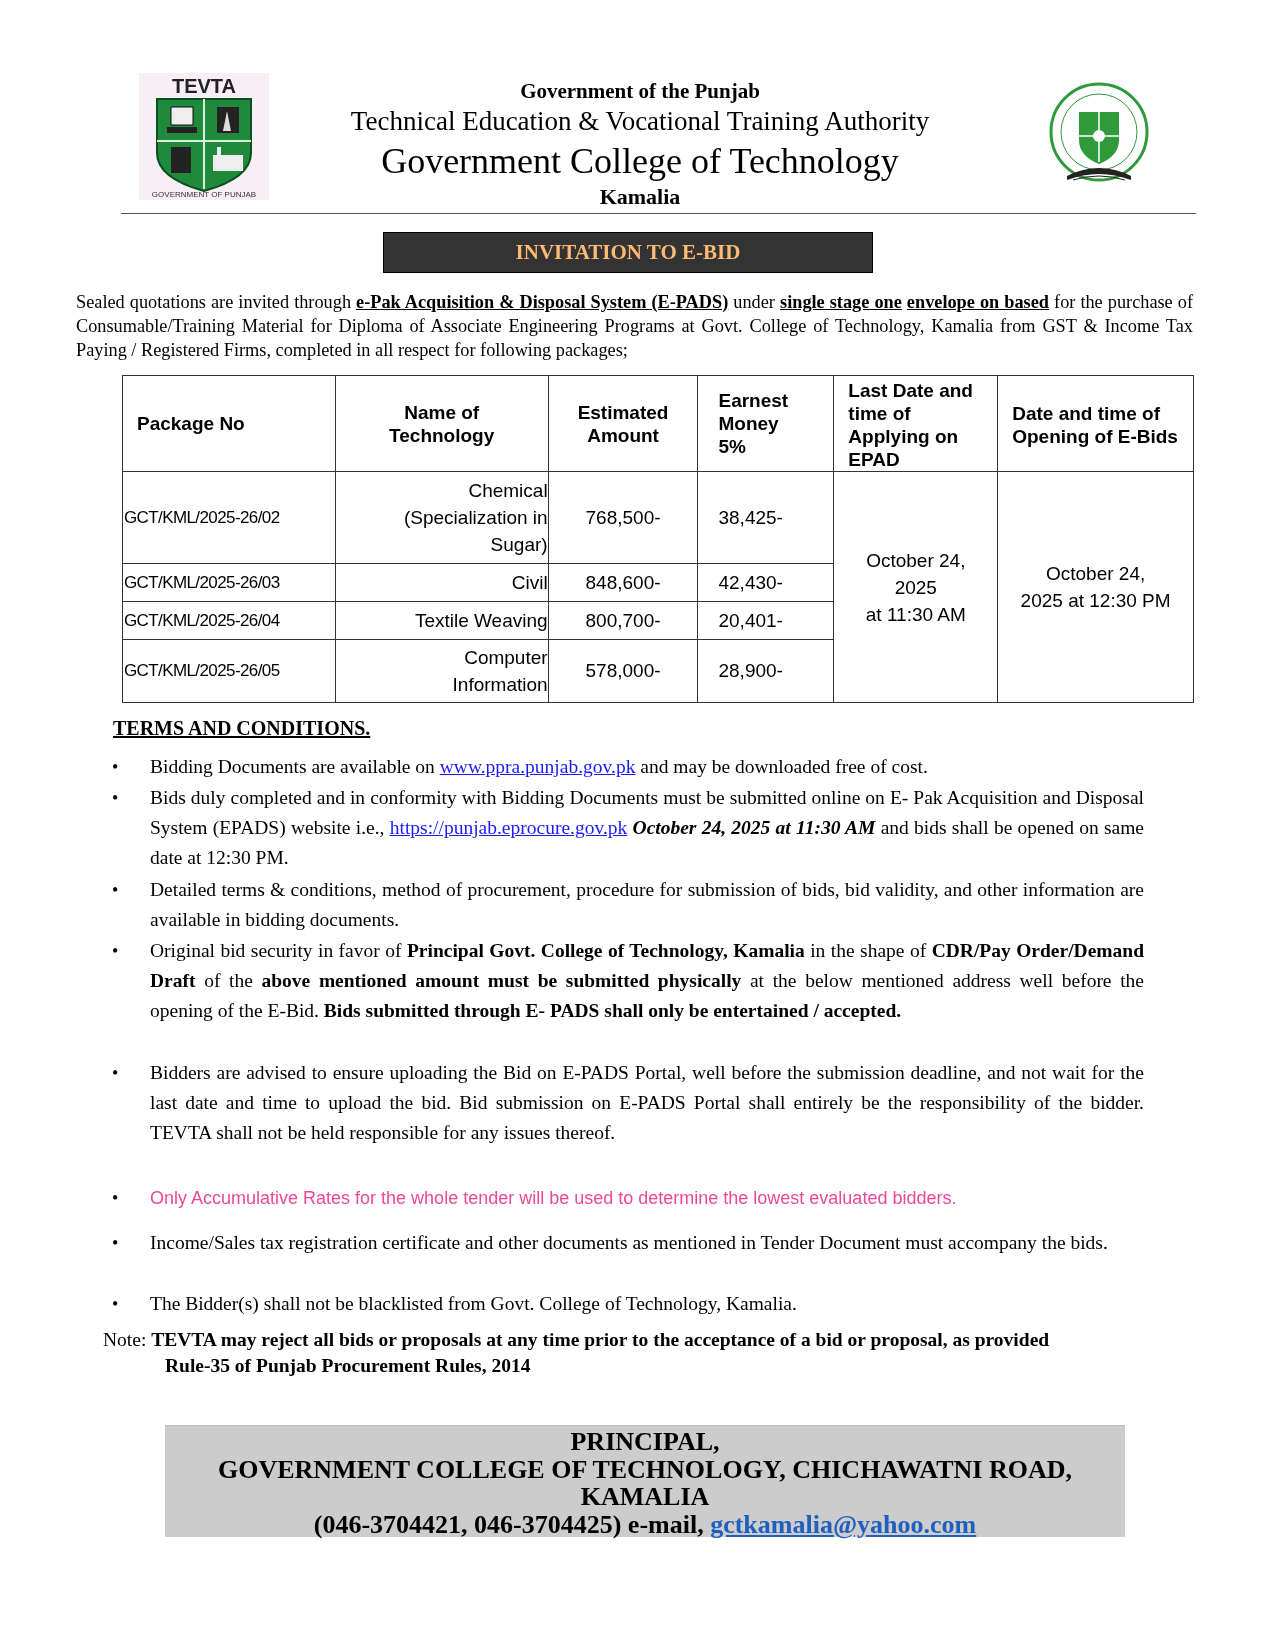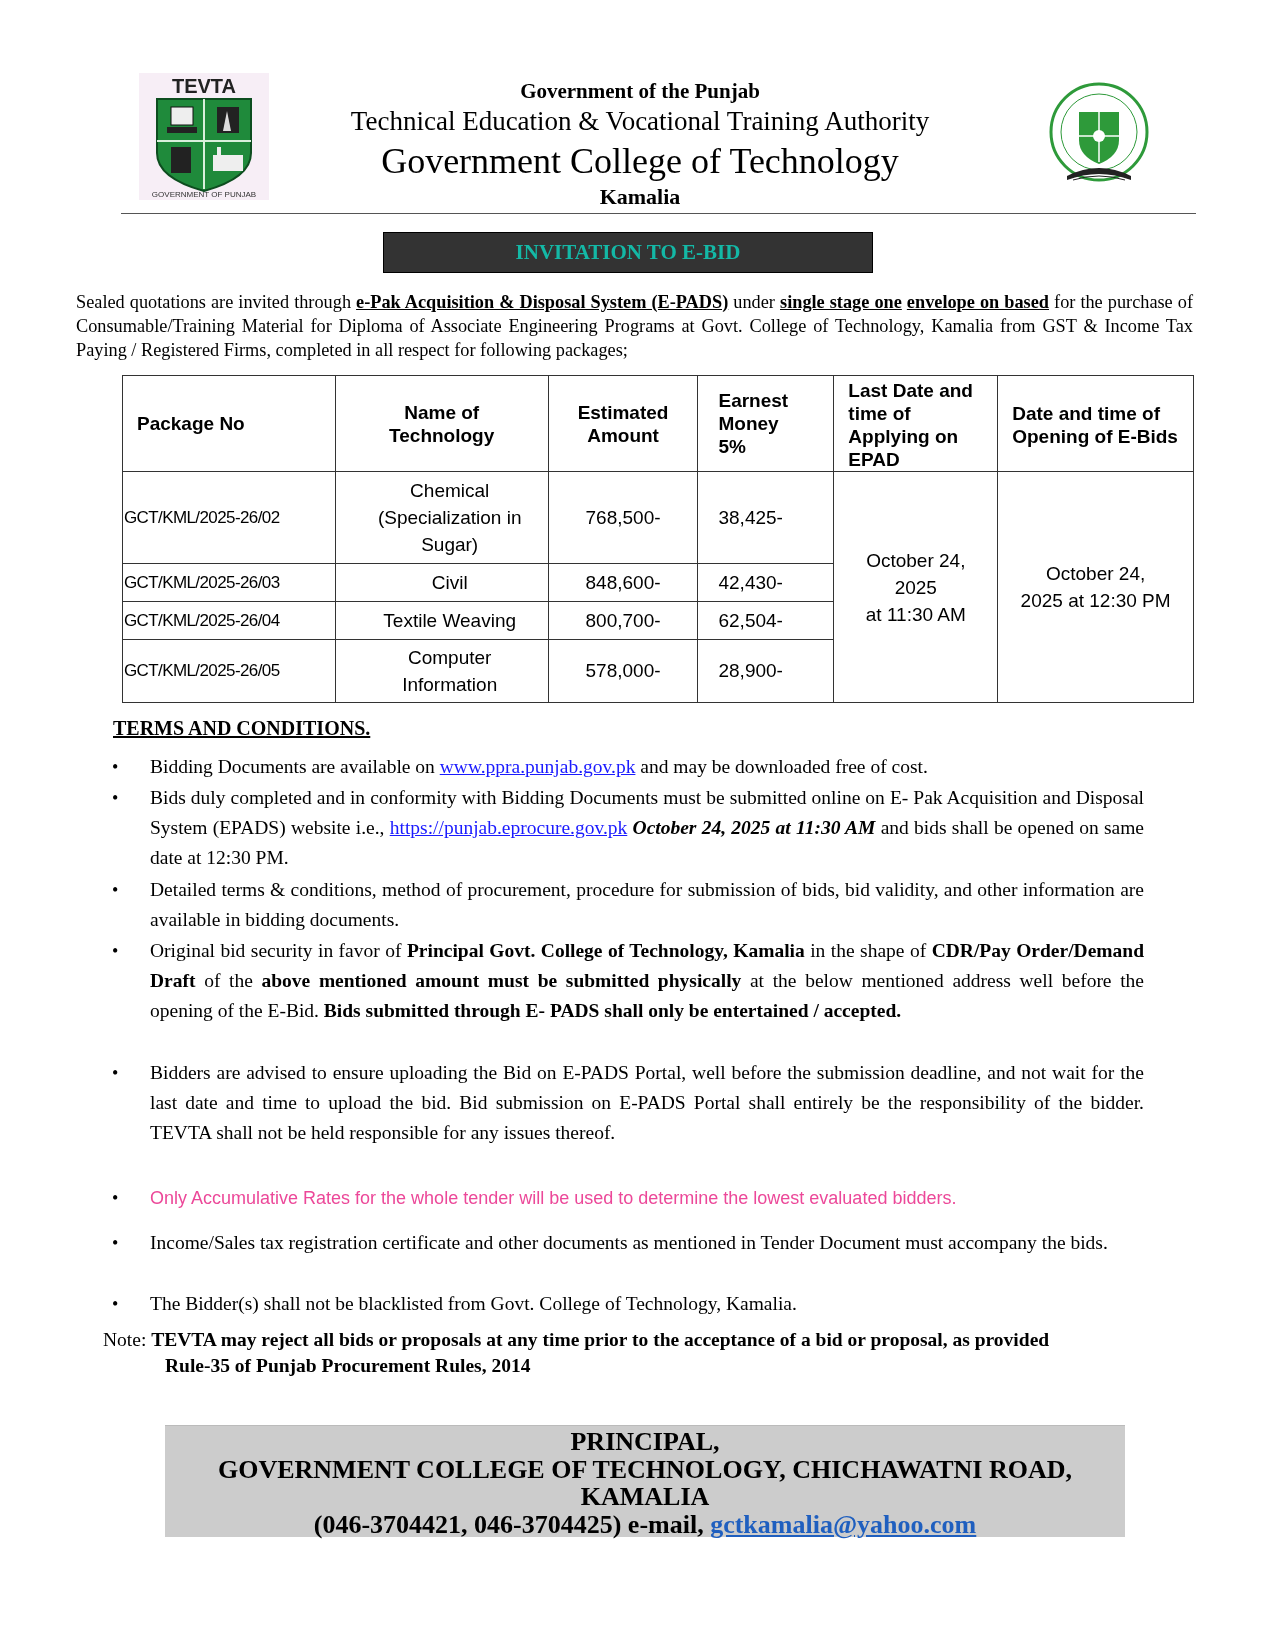--- a/index.html
+++ b/index.html
@@ -10,32 +10,32 @@
   .logo-right { position: absolute; left: 1043px; top: 80px; width: 112px; height: 112px; }
 
   .hdr { position: absolute; left: 300px; width: 680px; text-align: center; }
   .hdr-1 { top: 79px; font-size: 21px; font-weight: bold; }
   .hdr-2 { top: 106px; font-size: 27px; }
   .hdr-3 { top: 140px; font-size: 36px; }
   .hdr-4 { top: 184px; font-size: 22px; font-weight: bold; }
   .hdr-rule { position: absolute; left: 121px; top: 213px; width: 1075px; height: 1px; background: #555; }
 
   .title-box { position: absolute; left: 383px; top: 232px; width: 490px; height: 41px; background: #333333; border: 1px solid #000;
-    color: #14b8a6; font-weight: bold; font-size: 21px; text-align: center; line-height: 39px; }
+    color: #fdba74; font-weight: bold; font-size: 21px; text-align: center; line-height: 39px; }
 
   .intro { position: absolute; left: 76px; top: 290px; width: 1117px; font-size: 18.3px; line-height: 24px; text-align: justify; }
   .intro b.u { text-decoration: underline; }
 
   table.pk { position: absolute; left: 122px; top: 375px; width: 1072px; border-collapse: collapse;
     font-family: "Liberation Sans", "DejaVu Sans", sans-serif; font-size: 19px; }
   table.pk td, table.pk th { border: 1.5px solid #333; vertical-align: middle; }
   table.pk th { font-weight: bold; font-size: 19px; height: 96px; line-height: 23px; }
   .c1 { width: 213px; } .c2 { width: 213px; } .c3 { width: 150px; } .c4 { width: 136px; } .c5 { width: 164px; } .c6 { width: 196px; }
   .pkg { font-size: 17px; letter-spacing: -0.6px; padding-left: 1px; text-align: left; }
-  .tech { padding-left: 16px; line-height: 27px; text-align: center; }
+  .tech { padding-left: 16px; line-height: 27px; text-align: right; }
   .amt { text-align: center; }
   .em { padding-left: 20px; text-align: left; }
   .dt { text-align: center; line-height: 27px; }
   th.hl { text-align: left; padding-left: 14px; }
   th.hc { text-align: center; }
   th.ht { text-align: left; padding-left: 14px; vertical-align: top; padding-top: 2px; }
 
   .tc-title { position: absolute; left: 113px; top: 717px; font-size: 20px; font-weight: bold; text-decoration: underline; }
 
   .bul { position: absolute; left: 112px; width: 1032px; font-size: 19.5px; line-height: 30px; text-align: justify; }
@@ -118,21 +118,21 @@
   <tr style="height:38px;">
     <td class="pkg">GCT/KML/2025-26/03</td>
     <td class="tech">Civil</td>
     <td class="amt">848,600-</td>
     <td class="em">42,430-</td>
   </tr>
   <tr style="height:38px;">
     <td class="pkg">GCT/KML/2025-26/04</td>
     <td class="tech">Textile Weaving</td>
     <td class="amt">800,700-</td>
-    <td class="em">62,504-</td>
+    <td class="em">20,401-</td>
   </tr>
   <tr style="height:63px;">
     <td class="pkg">GCT/KML/2025-26/05</td>
     <td class="tech"><span>Computer</span><br><span>Information</span></td>
     <td class="amt">578,000-</td>
     <td class="em">28,900-</td>
   </tr>
 </tbody>
   </table>
 

